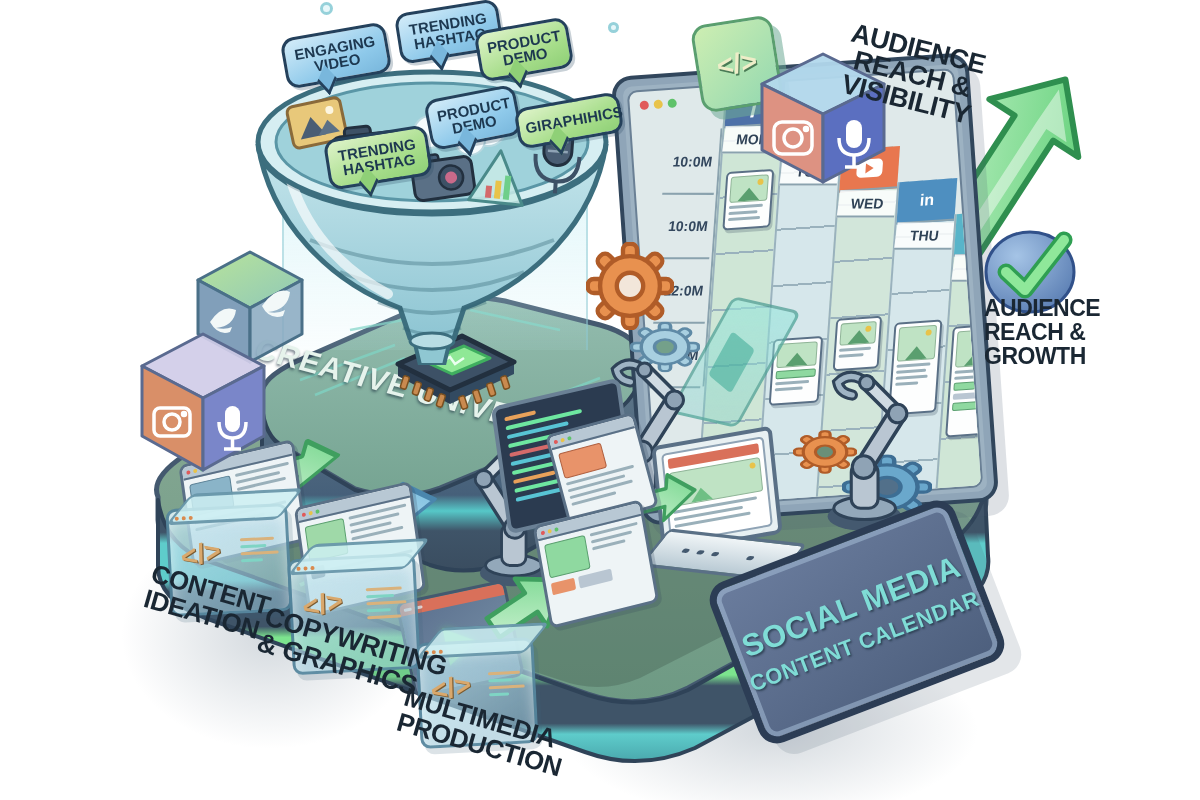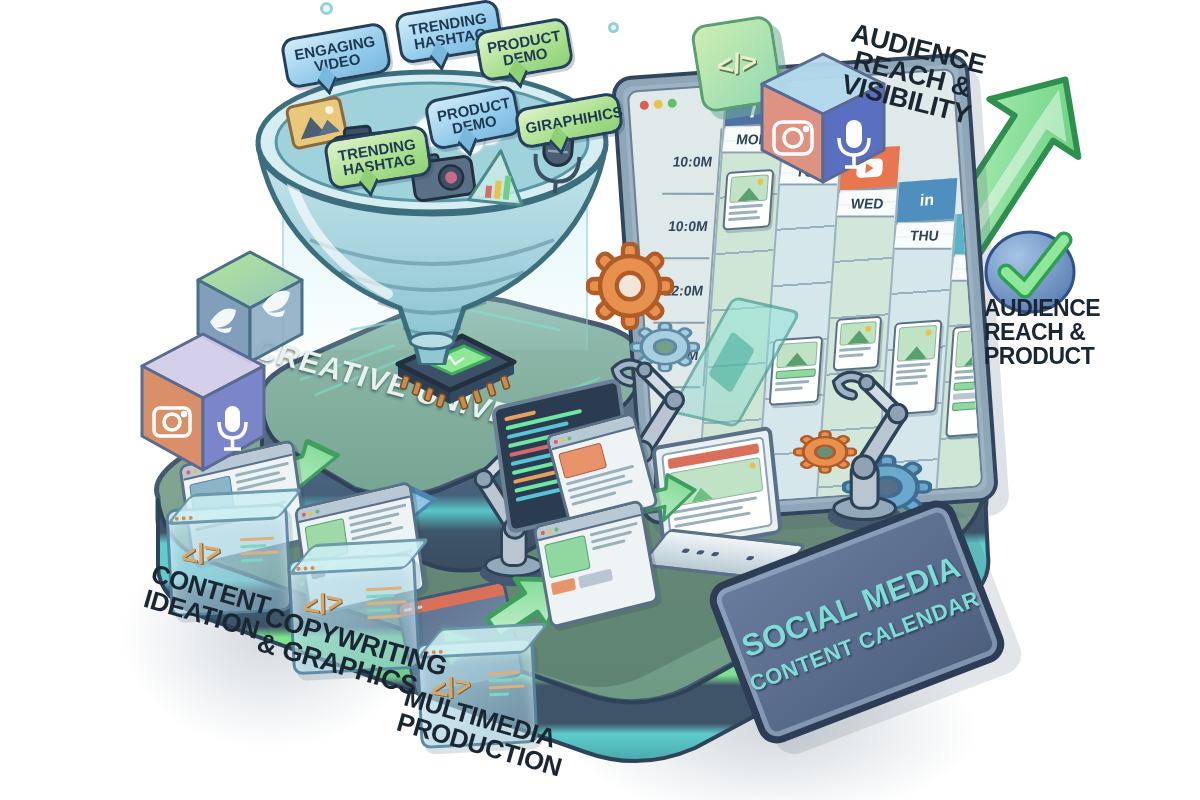--- a/index.html
+++ b/index.html
@@ -731,21 +731,21 @@
   </div>
 
   <div class="anno" style="left:834px;top:36px;width:156px;font-size:27px;line-height:.96;transform:rotate(14deg);text-align:center;">
     <div>AUDIENCE</div>
     <div>REACH &amp;</div>
     <div>VISIBILITY</div>
   </div>
   <div class="anno" style="left:984px;top:296px;width:132px;font-size:23px;line-height:1.05;text-align:left;">
     <div>AUDIENCE</div>
     <div>REACH &amp;</div>
-    <div>PRODUCT</div>
+    <div>GROWTH</div>
   </div>
   <div class="anno" style="left:146px;top:576px;font-size:26px;line-height:1.0;transform:rotate(16deg);">
     <div>CONTENT</div>
     <div>IDEATION</div>
   </div>
   <div class="anno" style="left:258px;top:628px;font-size:27px;line-height:1.0;transform:rotate(16deg);">
     <div>COPYWRITING</div>
     <div>&amp; GRAPHICS</div>
   </div>
   <div class="anno" style="left:398px;top:706px;font-size:26px;line-height:1.0;transform:rotate(16deg);">

